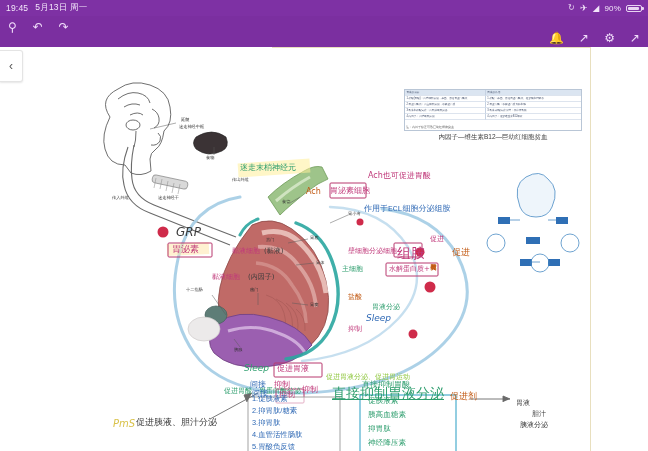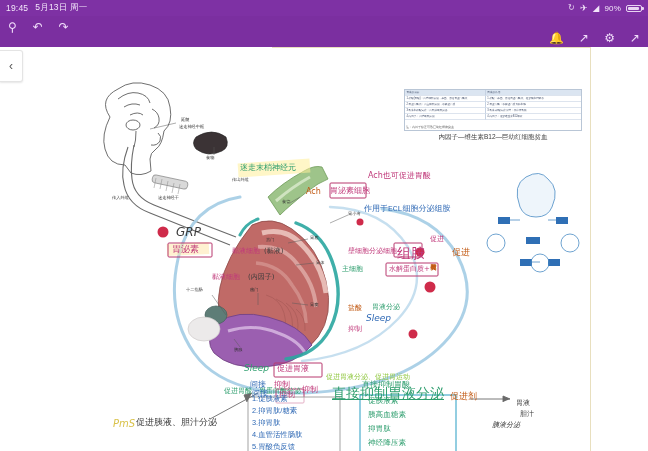--- a/index.html
+++ b/index.html
@@ -317,42 +317,42 @@
       <span class="hw" style="left:240px;top:116px;color:#2e9e6e;font-size:8px;">迷走末梢神经元</span>
       <span class="hw" style="left:330px;top:139px;color:#c0397a;font-size:8px;">胃泌素细胞</span>
       <span class="hw" style="left:306px;top:140px;color:#c25a14;font-size:8px;">Ach</span>
       <span class="hw" style="left:368px;top:124px;color:#c0397a;font-size:8px;">Ach也可促进胃酸</span>
       <span class="hw" style="left:364px;top:157px;color:#2f69b5;font-size:8px;font-family:Liberation Mono, monospace;">作用于ECL细胞分泌组胺</span>
       <span class="hw" style="left:348px;top:200px;color:#c0397a;font-size:7px;">壁细胞分泌细胞</span>
       <span class="hw" style="left:397px;top:198px;color:#c0397a;font-size:14px;">组胺</span>
       <span class="hw" style="left:452px;top:200px;color:#c25a14;font-size:9px;">促进</span>
       <span class="hw" style="left:342px;top:218px;color:#2e9e6e;font-size:7px;">主细胞</span>
       <span class="hw" style="left:389px;top:218px;color:#c0397a;font-size:7px;">水解蛋白质+</span>
-      <span class="hw" style="left:348px;top:246px;color:#c25a14;font-size:7px;margin-top:11px;">盐酸</span>
+      <span class="hw" style="left:348px;top:246px;color:#c25a14;font-size:7px;">盐酸</span>
       <span class="hw" style="left:232px;top:200px;color:#c0397a;font-size:7px;">黏液细胞</span>
       <span class="hw" style="left:264px;top:200px;color:#3b3b3b;font-size:7px;">(黏液)</span>
       <span class="hw" style="left:212px;top:226px;color:#c0397a;font-size:7px;">黏液细胞</span>
       <span class="hw" style="left:248px;top:226px;color:#3b3b3b;font-size:7px;">(内因子)</span>
       <span class="hw" style="left:366px;top:266px;color:#2f69b5;font-size:9px;font-style:italic;">Sleep</span>
       <span class="hw" style="left:372px;top:256px;color:#2e9e6e;font-size:7px;">胃液分泌</span>
       <span class="hw" style="left:348px;top:278px;color:#c0397a;font-size:7px;">抑制</span>
       <span class="hw" style="left:244px;top:316px;color:#2e9e6e;font-size:9px;font-style:italic;">Sleep</span>
       <span class="hw" style="left:277px;top:317px;color:#c0397a;font-size:8px;">促进胃液</span>
       <span class="hw" style="left:326px;top:326px;color:#8fc73e;font-size:7px;">促进胃液分泌、促进胃运动</span>
       <span class="hw" style="left:178px;top:340px;color:#2e9e6e;font-size:7px;margin-left:46px;">促进胃酸、胃蛋白酶分泌</span>
       <span class="hw" style="left:302px;top:338px;color:#c0397a;font-size:8px;">抑制</span>
       <span class="hw" style="left:136px;top:370px;color:#3b3b3b;font-size:9px;">促进胰液、胆汁分泌</span>
       <span class="hw" style="left:113px;top:371px;color:#d9c24a;font-size:10px;font-style:italic;">PmS</span>
       <span class="hw" style="left:252px;top:342px;color:#2f69b5;font-size:8px;">间接</span>
       <span class="hw" style="left:279px;top:343px;color:#c0397a;font-size:8px;">抑制</span>
       <span class="hw" style="left:332px;top:338px;color:#2e9e6e;font-size:14px;text-decoration:underline;">直接抑制胃液分泌</span>
 
       <span class="hw" style="left:516px;top:352px;color:#3b3b3b;font-size:7px;">胃液</span>
-      <span class="hw" style="left:520px;top:363px;color:#3b3b3b;font-size:7px;text-align:center;">胆汁</span>
-      <span class="hw" style="left:492px;top:374px;color:#3b3b3b;font-size:7px;font-style:italic;">胰液分泌</span>
+      <span class="hw" style="left:532px;top:363px;color:#3b3b3b;font-size:7px;text-align:center;">胆汁</span>
+      <span class="hw" style="left:520px;top:374px;color:#3b3b3b;font-size:7px;">胰液分泌</span>
       <span class="hw" style="left:450px;top:344px;color:#c25a14;font-size:9px;">促进剂</span>
       <span class="hw" style="left:430px;top:188px;color:#c0397a;font-size:7px;">促进</span>
       <span class="hw" style="left:430px;top:212px;color:#c25a14;font-size:6px;writing-mode:vertical-rl;">可能与胃酸有关</span>
     </div>
 
     <div style="position:absolute;left:250px;top:332px;">
       <div style="display:flex;gap:8px;margin-bottom:3px;">
         <span style="color:#2f69b5;font-size:8px;">间接</span>
         <span style="color:#c0397a;font-size:8px;">抑制</span>
       </div>

